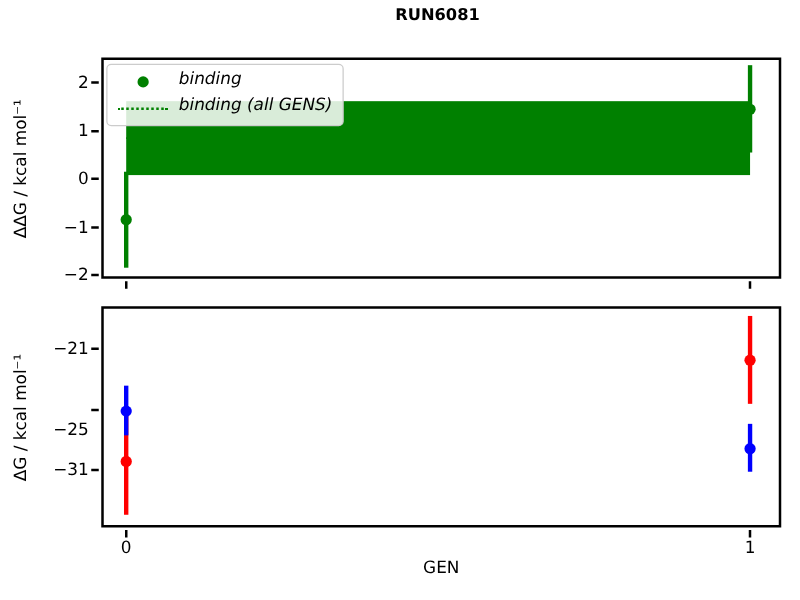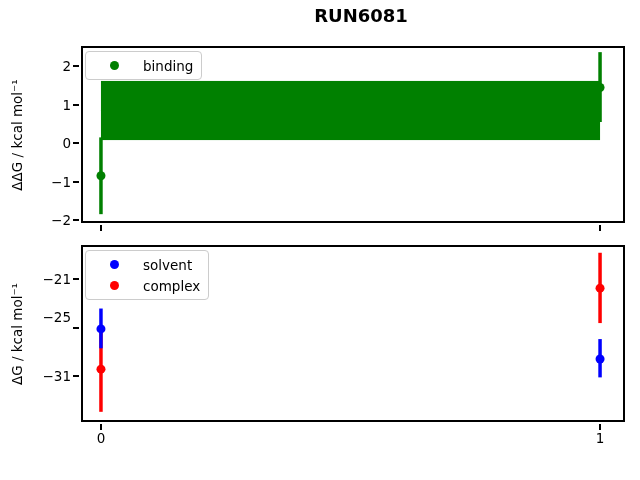--- a/index.html
+++ b/index.html
@@ -1,22 +1,22 @@
 <!DOCTYPE html>
 <html><head>
 <meta charset="utf-8">
 <style>
   html,body{margin:0;padding:0;background:#ffffff;}
   #figure{
     position:relative;width:640px;height:480px;background:#ffffff;
     font-family:"DejaVu Sans",sans-serif;color:#000;overflow:hidden;
   }
   #fig-title{
-    position:absolute;left:89px;top:5px;width:544px;text-align:center;
-    font-size:18px;font-weight:bold;
+    position:absolute;left:78px;top:5px;width:544px;text-align:center;
+    font-size:13px;font-weight:bold;
   }
   .axes{position:absolute;left:81px;width:544px;height:177px;}
   #ax0{top:46px;}
   #ax1{top:245px;}
   .plot{position:absolute;left:0;top:0;width:100%;height:100%;overflow:visible;}
   .spine{
     position:absolute;inset:0;border:2px solid #000;box-sizing:border-box;
     pointer-events:none;
   }
   .ylabel{
@@ -36,21 +36,21 @@
   #fig-xlabel{
     position:absolute;left:81px;top:446px;width:544px;text-align:center;
     font-size:13.5px;
   }
   .legend{
     position:absolute;left:4px;top:5px;
     background:rgba(255,255,255,0.85);
     border:1px solid #cccccc;border-radius:4px;
     padding:3px 8px;z-index:5;
   }
-  .legend-row{display:flex;align-items:center;height:21px;}
+  .legend-row{display:flex;height:21px;font-style:italic;}
   .lg-handle{width:40px;display:flex;justify-content:center;align-items:center;flex:none;}
   .lg-dot{width:9px;height:9px;border-radius:50%;}
   .lg-dotline{width:40px;height:0;border-top:2px dotted #008000;}
   .lg-label{margin-left:9px;font-size:13.5px;white-space:nowrap;}
 </style>
 </head>
 <body>
 
 <div id="figure">
   <div id="fig-title">RUN6081</div>
@@ -66,20 +66,26 @@
       </svg>
     <div class="spine"></div>
     <div class="ylabel">ΔΔG / kcal mol⁻¹</div>
     <div class="legend">
         <div class="legend-row">
           <div class="lg-handle">
             <div class="lg-dot" style="background: rgb(0, 128, 0);"></div>
           </div>
           <div class="lg-label">binding</div>
         </div>
+        <div class="legend-row">
+          <div class="lg-handle">
+            <div class="lg-dotline" style="border-top-color: rgb(0, 128, 0);"></div>
+          </div>
+          <div class="lg-label">binding (all GENS)</div>
+        </div>
       </div>
   <div class="ytick-mark" style="top: 19.3492px;"></div>
       <div class="ytick-label" style="top: 12.3492px;">2</div>
       <div class="ytick-mark" style="top: 57.744px;"></div>
       <div class="ytick-label" style="top: 50.744px;">1</div>
       <div class="ytick-mark" style="top: 96.1388px;"></div>
       <div class="ytick-label" style="top: 89.1388px;">0</div>
       <div class="ytick-mark" style="top: 134.534px;"></div>
       <div class="ytick-label" style="top: 127.534px;">−1</div>
       <div class="ytick-mark" style="top: 172.928px;"></div>
@@ -94,39 +100,26 @@
         <circle cx="19.963302752293576" cy="124.14246575342469" r="4.5" fill="#ff0000"></circle>
         <line x1="519.045871559633" x2="519.045871559633" y1="78.07397260273966" y2="7.758904109589054" stroke="#ff0000" stroke-width="3.5"></line>
         <circle cx="519.045871559633" cy="43.15890410958903" r="4.5" fill="#ff0000"></circle>
         <line x1="19.963302752293576" x2="19.963302752293576" y1="103.29041095890418" y2="63.52602739726035" stroke="#0000ff" stroke-width="3.5"></line>
         <circle cx="19.963302752293576" cy="83.89315068493147" r="4.5" fill="#0000ff"></circle>
         <line x1="519.045871559633" x2="519.045871559633" y1="132.38630136986296" y2="94.07671232876713" stroke="#0000ff" stroke-width="3.5"></line>
         <circle cx="519.045871559633" cy="113.95890410958904" r="4.5" fill="#0000ff"></circle>
       </svg>
     <div class="spine"></div>
     <div class="ylabel">ΔG / kcal mol⁻¹</div>
-    <div class="legend">
-        <div class="legend-row">
-          <div class="lg-handle">
-            <div class="lg-dot" style="background: rgb(0, 0, 255);"></div>
-          </div>
-          <div class="lg-label">solvent</div>
-        </div>
-        <div class="legend-row">
-          <div class="lg-handle">
-            <div class="lg-dot" style="background: rgb(255, 0, 0);"></div>
-          </div>
-          <div class="lg-label">complex</div>
-        </div>
-      </div>
   <div class="ytick-mark" style="top: 33.4301px;"></div>
       <div class="ytick-label" style="top: 26.4301px;">−21</div>
       <div class="ytick-mark" style="top: 81.9233px;"></div>
-      <div class="ytick-label" style="top: 64px; margin-left: 31px;">−25</div>
+      <div class="ytick-label" style="top: 91px; margin-left: 31px;">−25</div>
       <div class="ytick-mark" style="top: 130.416px;"></div>
       <div class="ytick-label" style="top: 123.416px;">−31</div>
       <div class="xtick-mark" style="left: 18.9633px; top: 179px;"></div>
       <div class="xtick-label" style="left: 4.9633px; top: 185px;">0</div>
       <div class="xtick-mark" style="left: 518.046px; top: 179px;"></div>
       <div class="xtick-label" style="left: 504.046px; top: 185px;">1</div>
     </div>
 
+  <div id="fig-xlabel">GEN</div>
 </div>
 
 </body></html>

